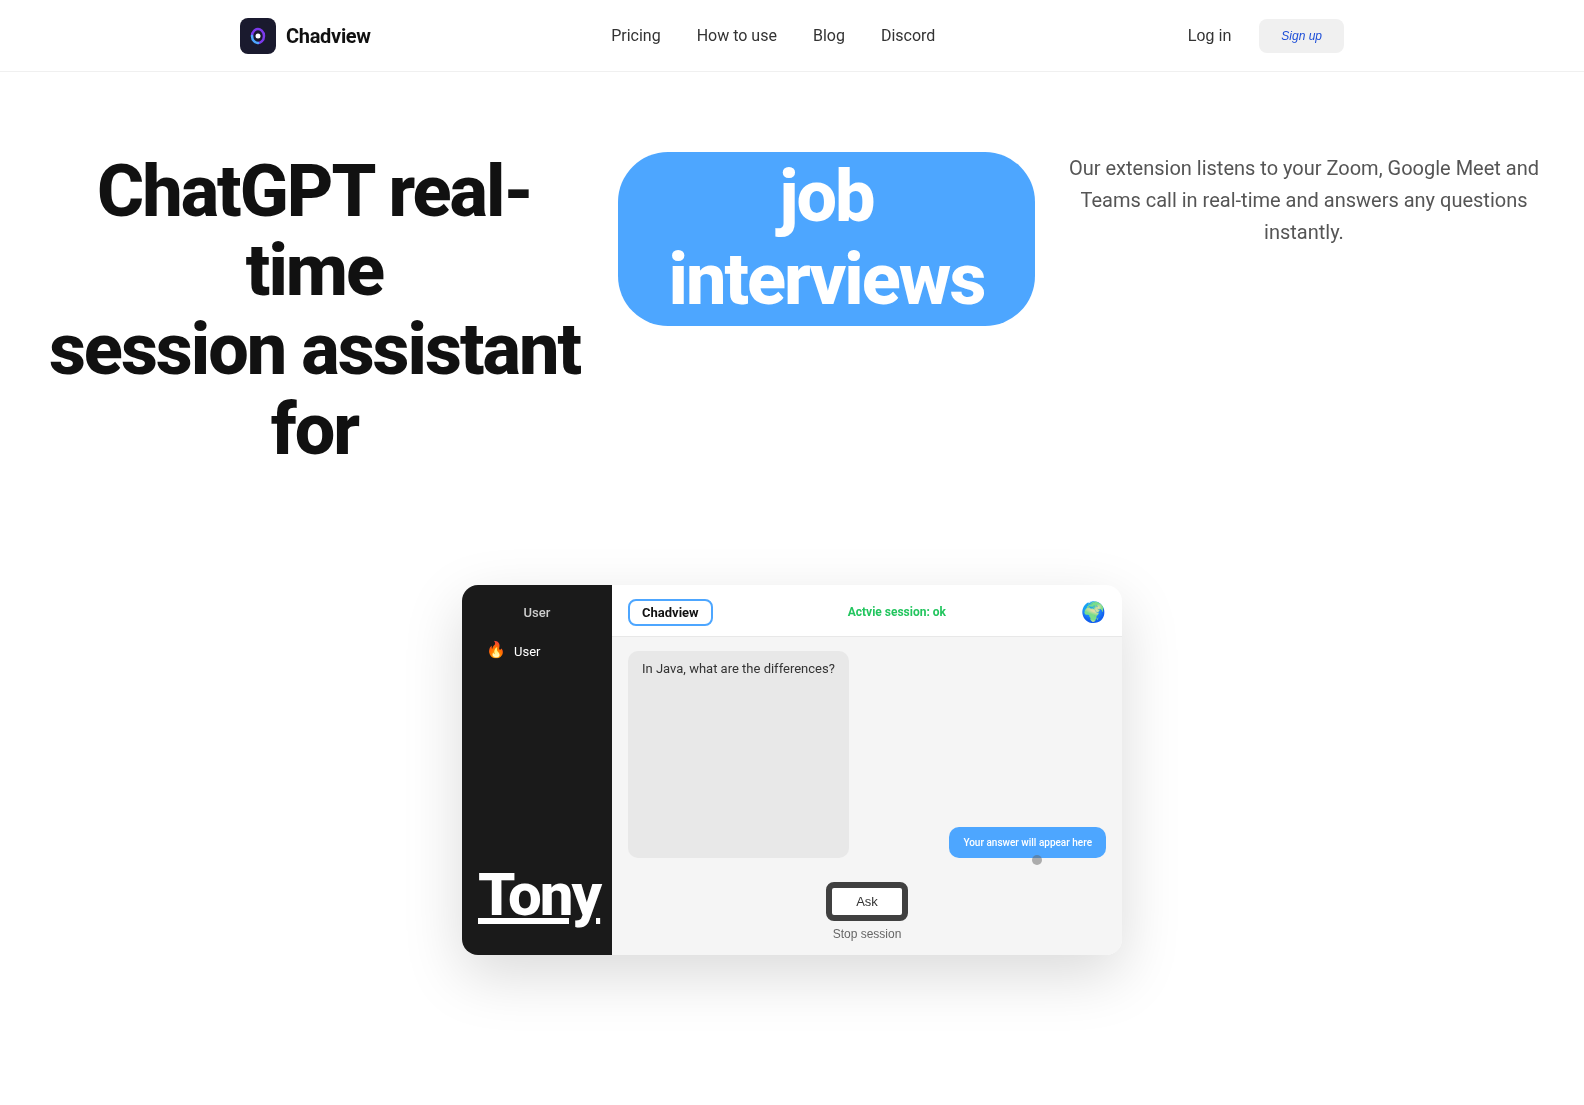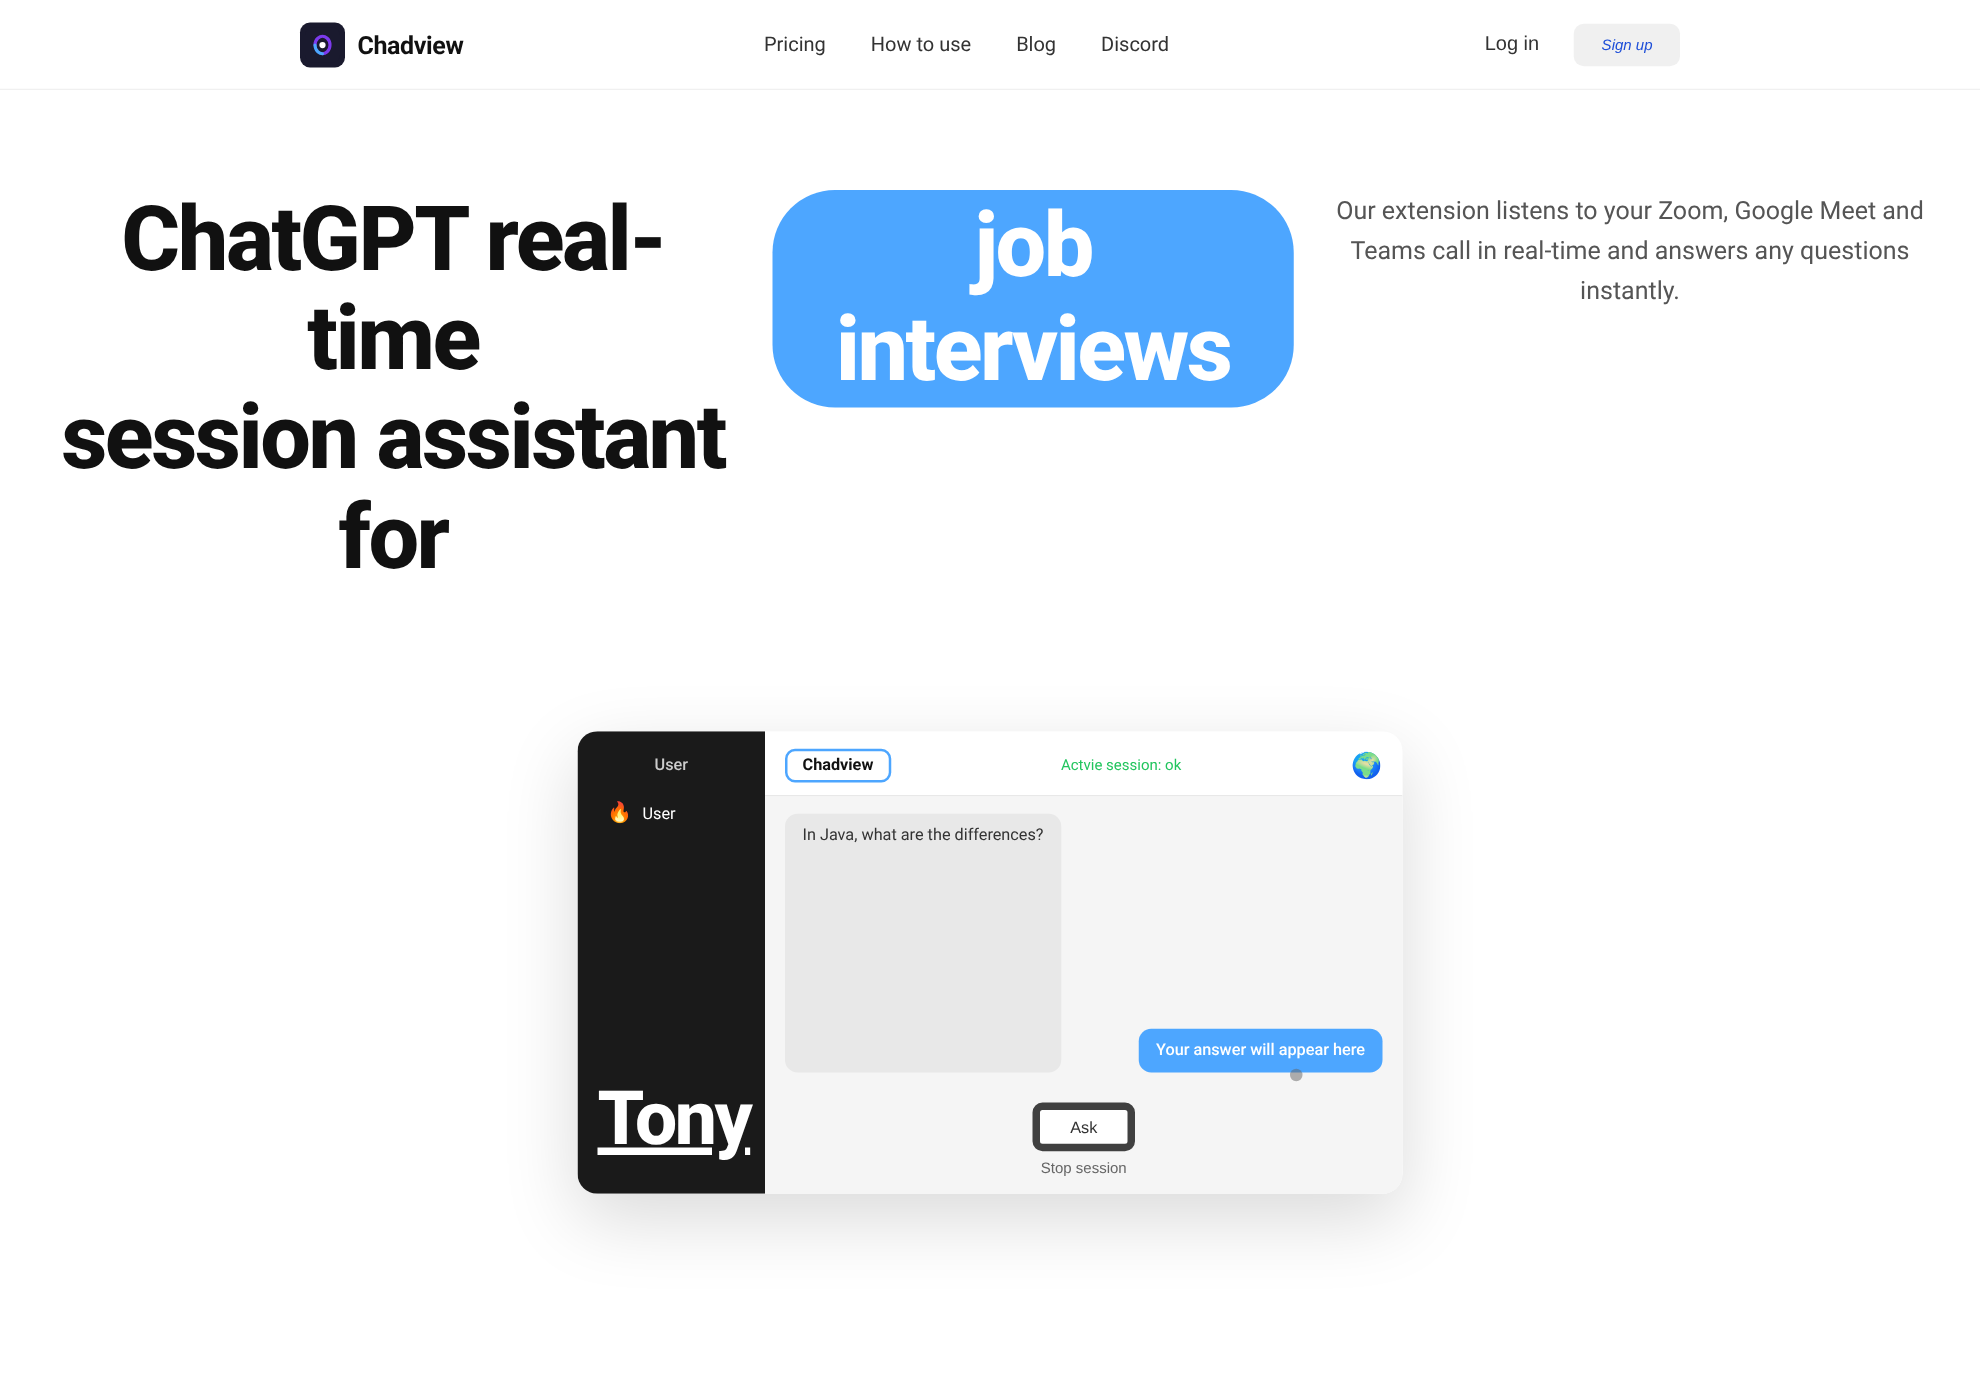--- a/index.html
+++ b/index.html
@@ -245,21 +245,21 @@
       border-radius: 8px;
       padding: 4px 12px;
       font-size: 13px;
       font-weight: 700;
       color: #111111;
     }
 
     .session-status {
       font-size: 12px;
       color: #22c55e;
-      font-weight: 400;
+      font-weight: 700;
     }
 
     .emoji-icon {
       font-size: 20px;
     }
 
     .demo-right-body {
       flex: 1;
       padding: 14px 16px;
       display: flex;
@@ -274,21 +274,21 @@
       padding: 10px 14px;
       font-size: 13px;
       color: #333333;
       max-width: 90%;
     }
 
     .answer-bubble {
       background: #4DA6FF;
       border-radius: 10px;
       padding: 10px 14px;
-      font-size: 13px;
+      font-size: 10px;
       color: #ffffff;
       font-weight: 500;
       margin-top: auto;
       align-self: stretch;
       text-align: center;
     }
 
     .demo-right-footer {
       padding: 10px 16px 14px;
       display: flex;

